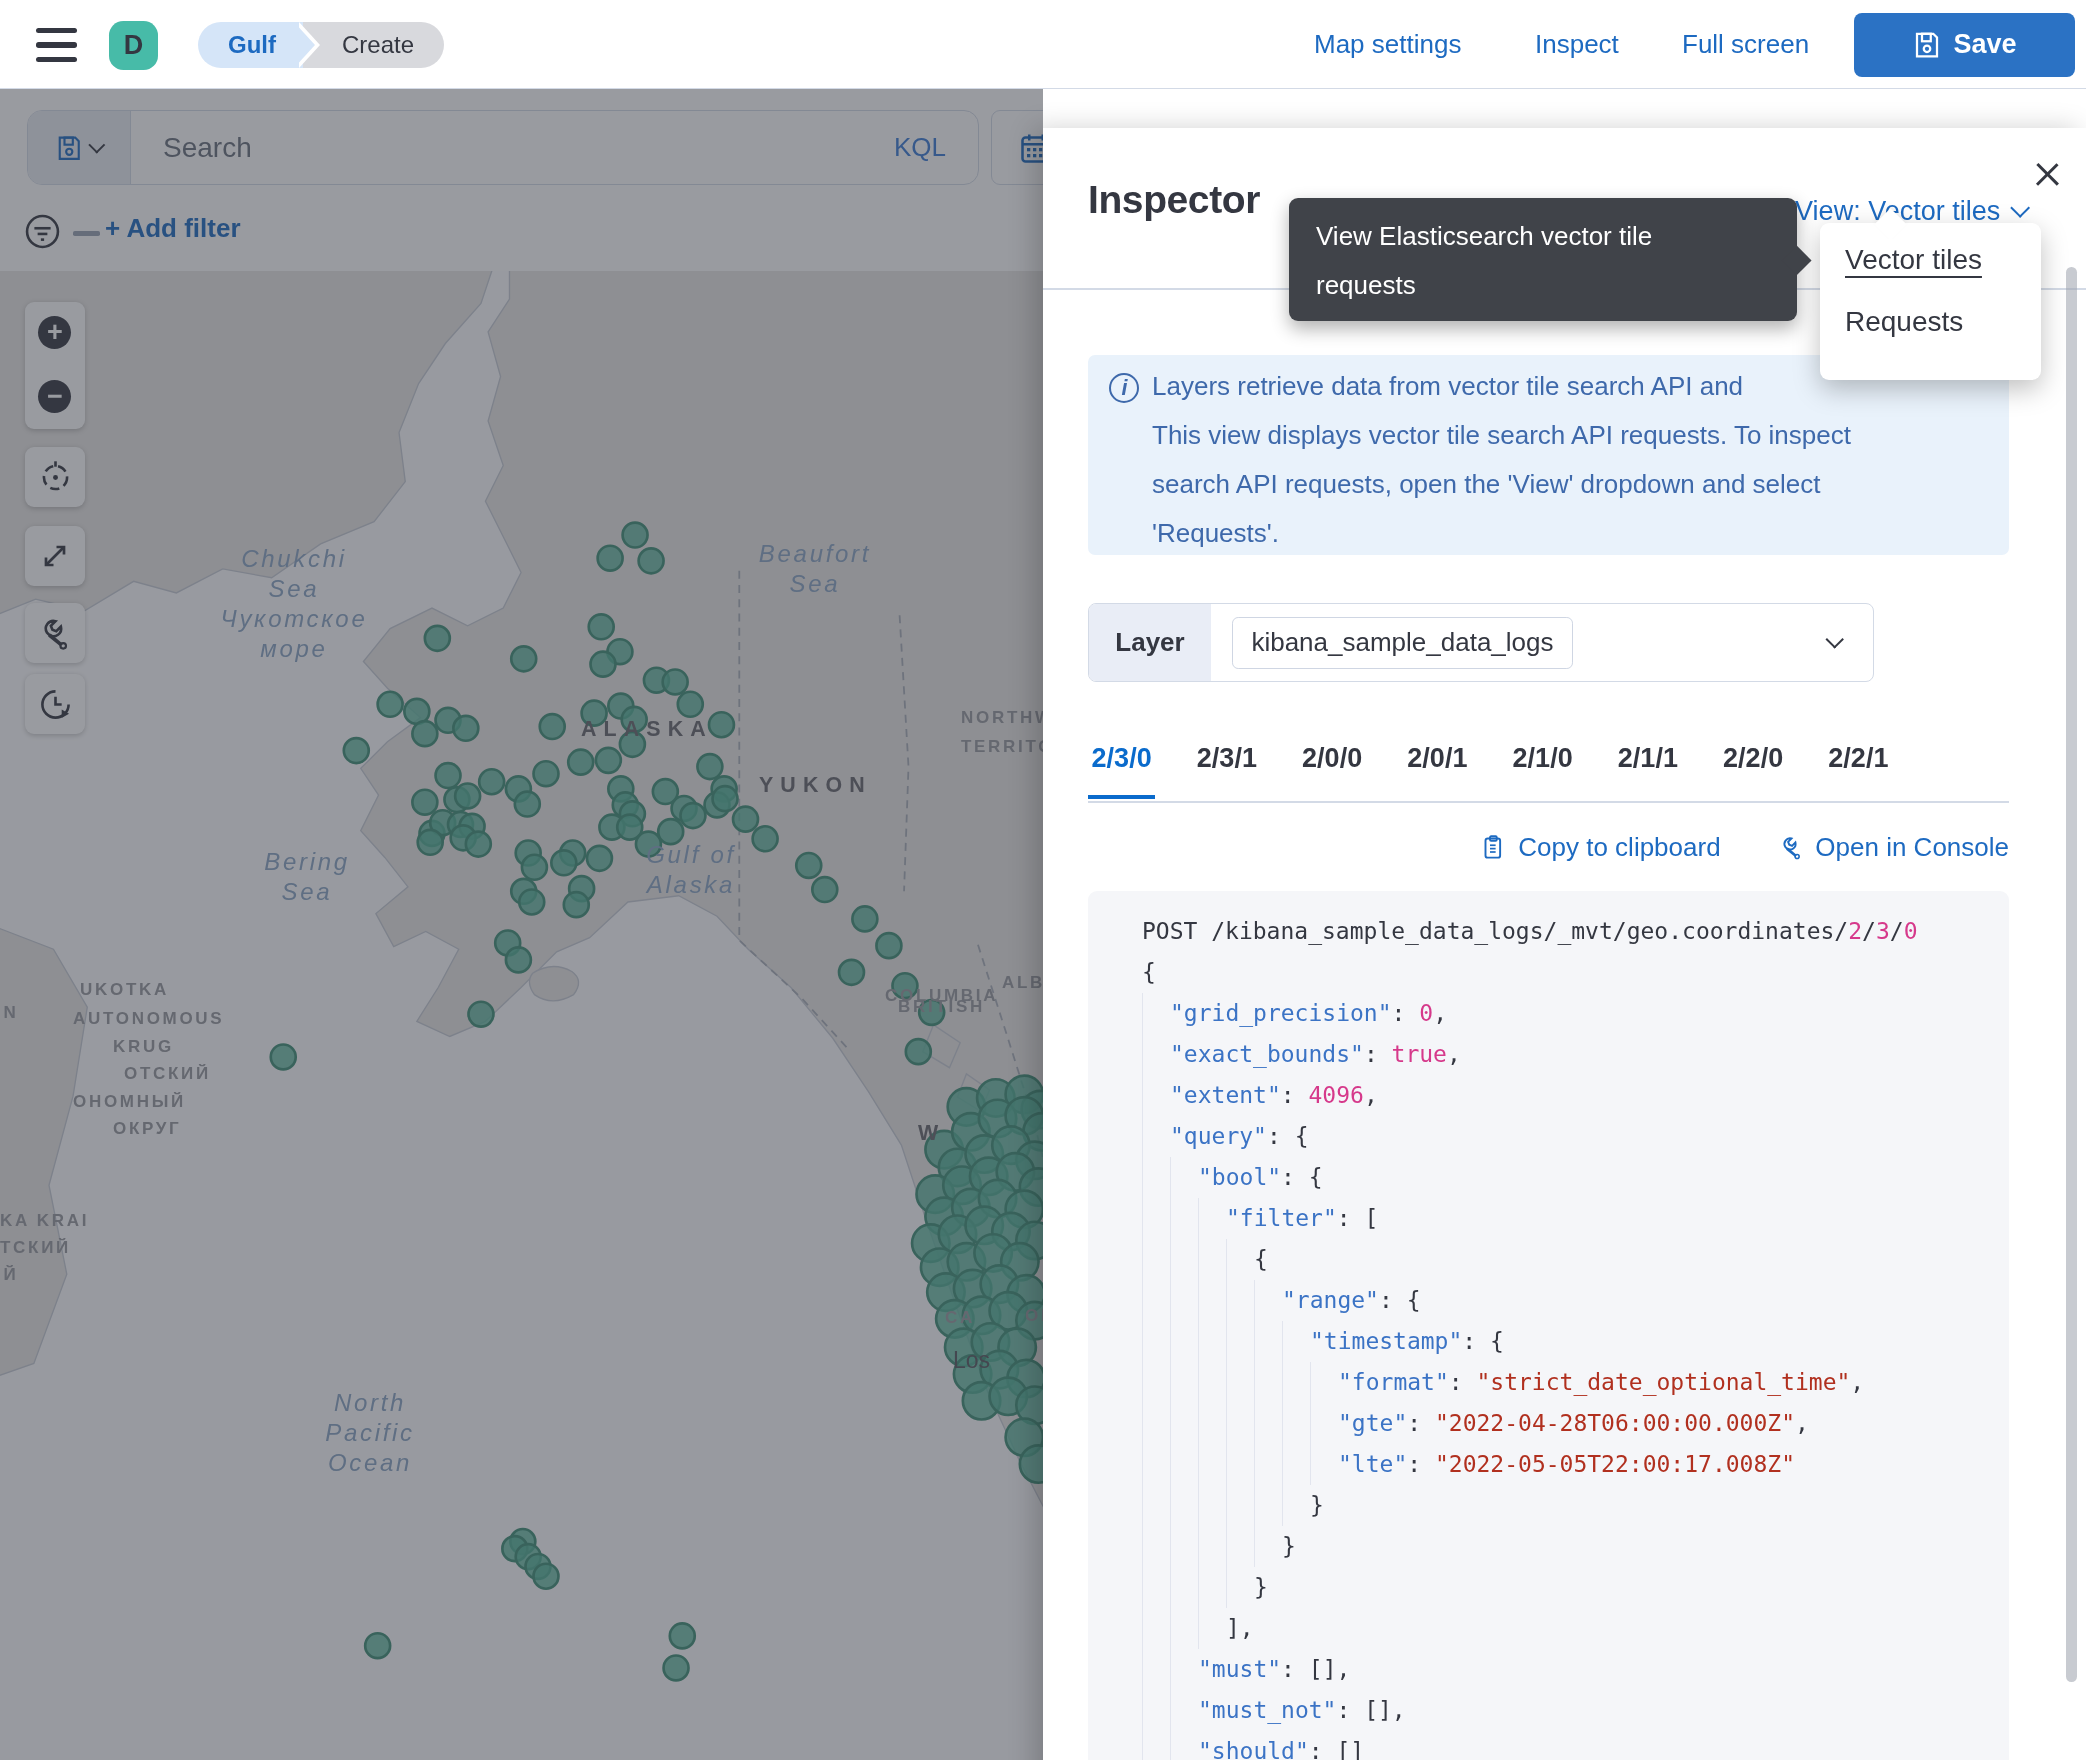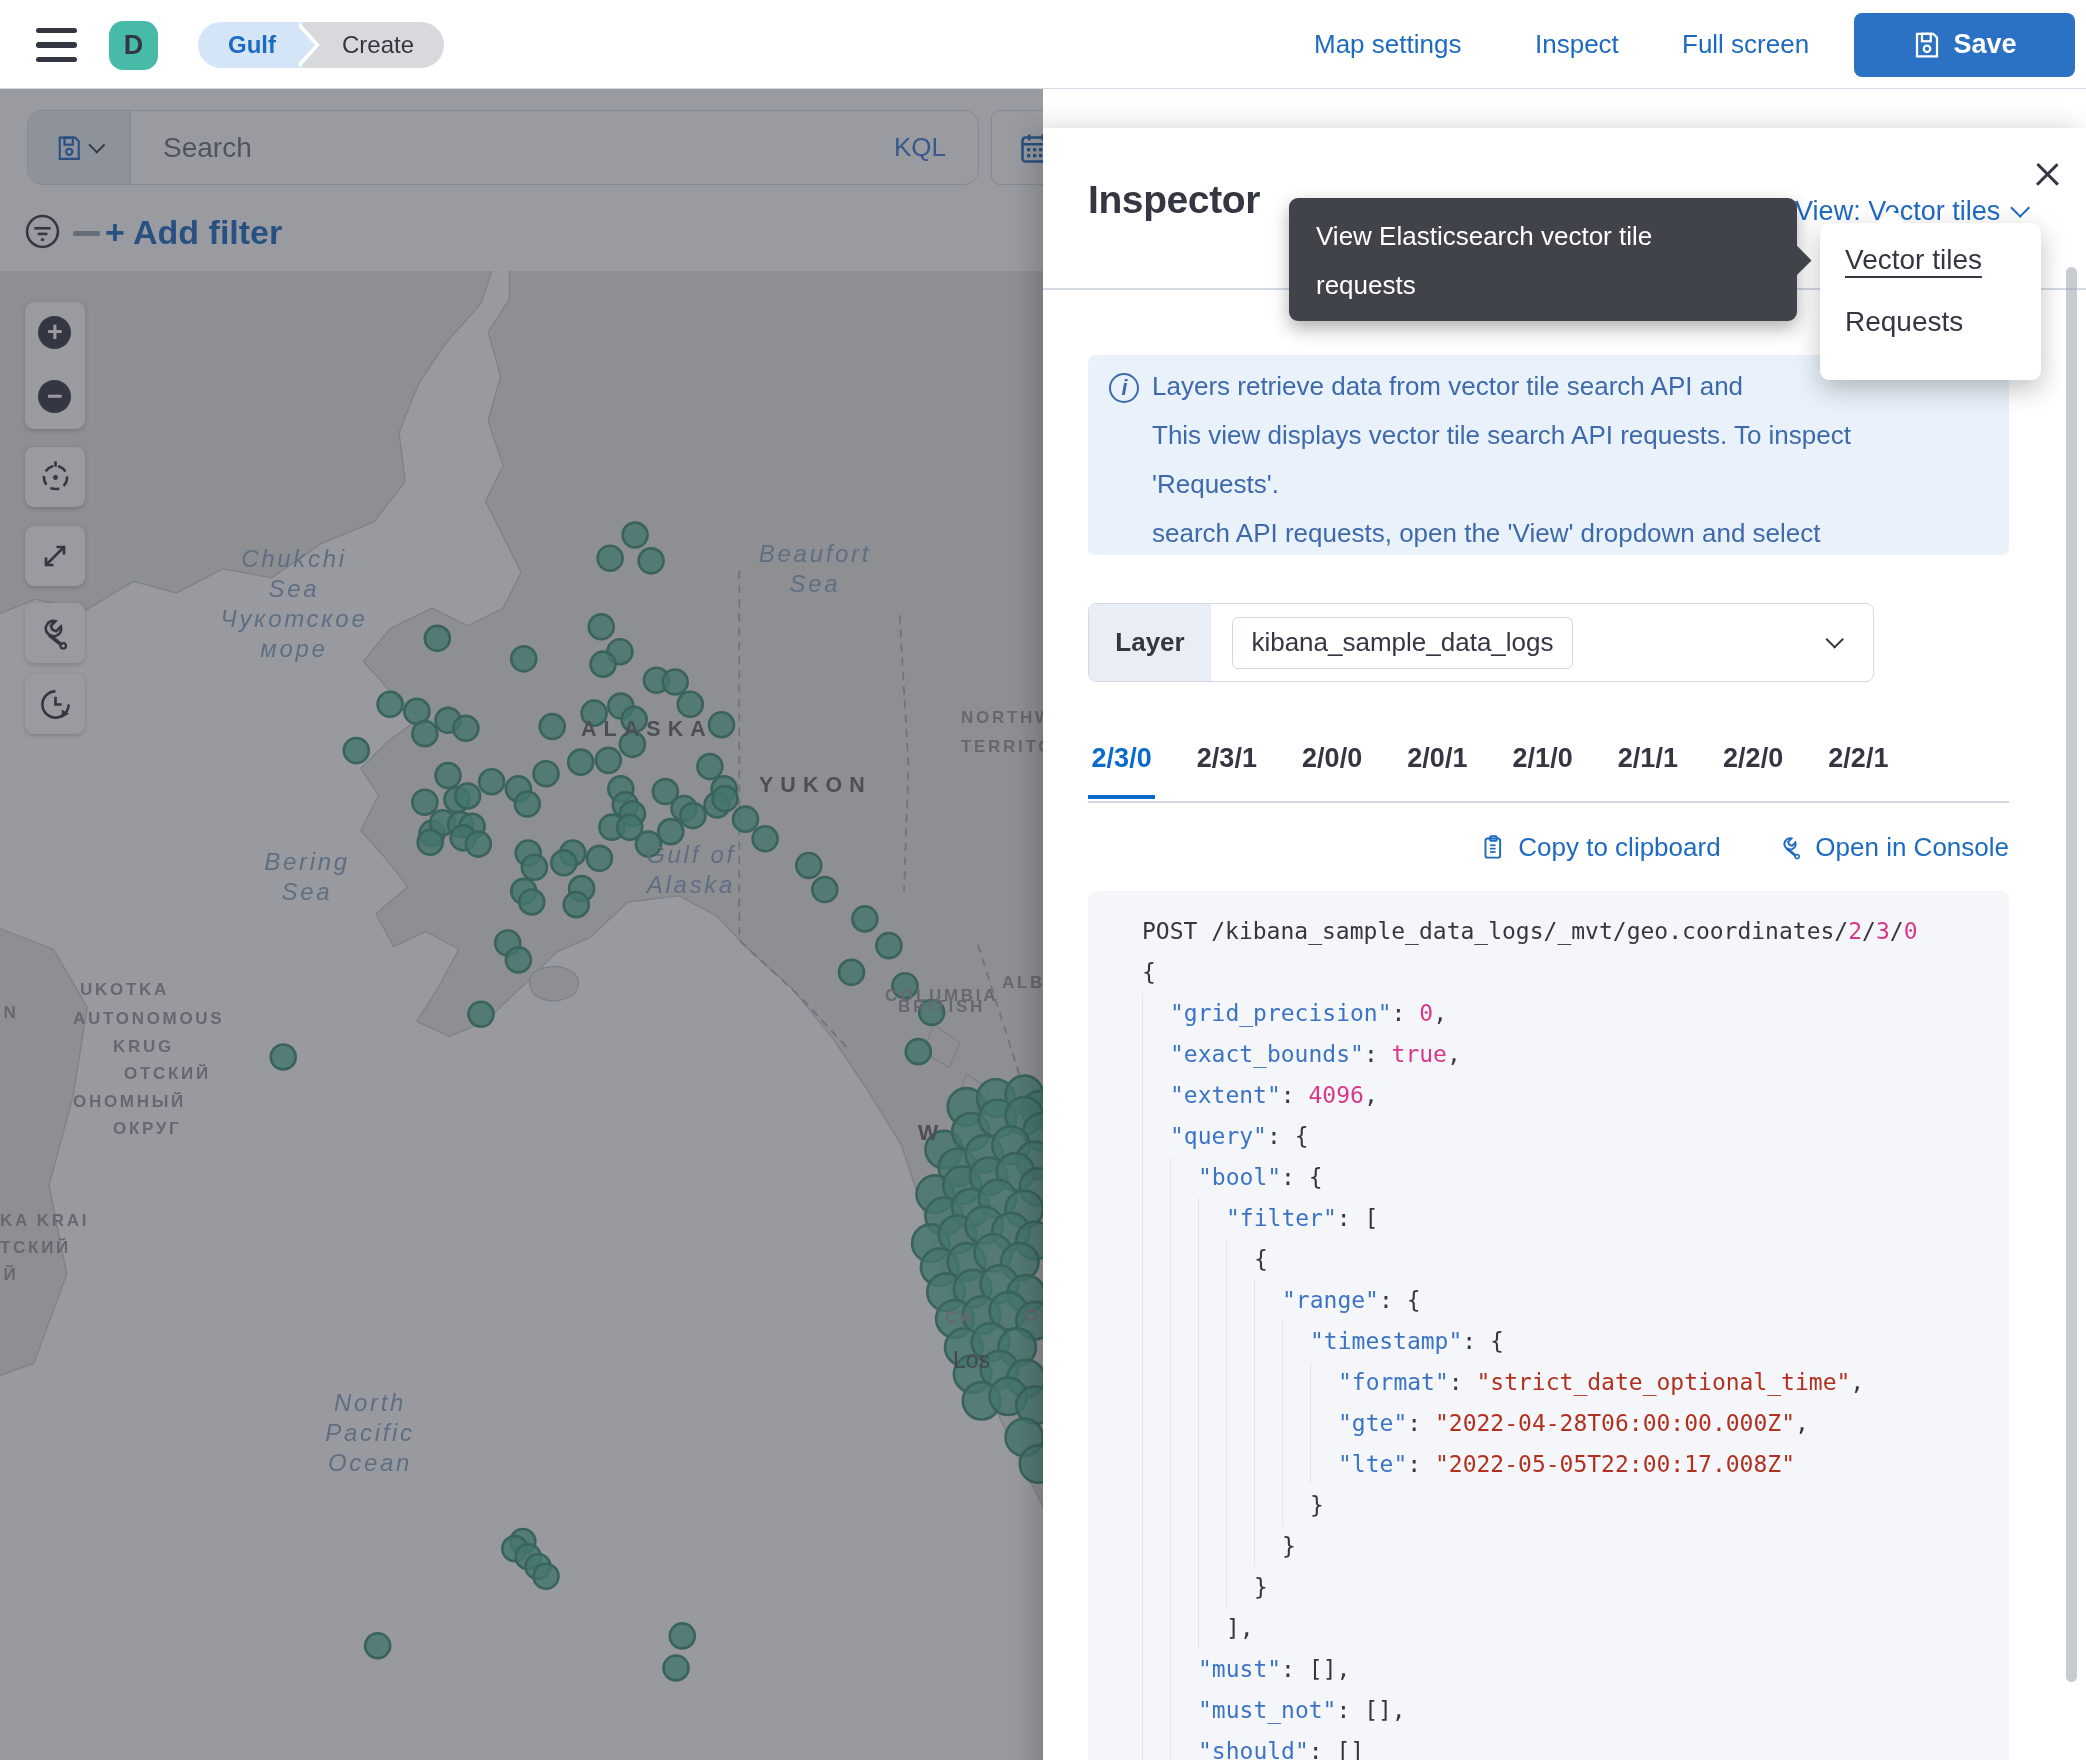--- a/index.html
+++ b/index.html
@@ -35,21 +35,21 @@
     border:0.9px solid #d3dae6; border-radius:15px; display:flex; align-items:center; overflow:hidden; }
   #search-prepend { width:103px; height:100%; background:#e9edf3; border-right:0.9px solid #d3dae6;
     display:flex; align-items:center; justify-content:center; gap:7.1px; }
   #search-placeholder { margin-left:32px; font-size:28px; color:#69707d; flex:1; }
   #kql-badge { font-size:26px; font-weight:500; color:#3a7bd5; padding-right:32px; }
   #calendar-button { position:absolute; left:991px; top:21.4px; width:89px; height:75px; background:#fff;
     border:0.9px solid #d3dae6; border-radius:9px; display:flex; align-items:center; justify-content:center; }
   #filter-row { position:absolute; left:0; top:110px; width:100%; height:71px; background:#fff; }
   #filter-icon { position:absolute; left:23px; top:12.5px; }
   #filter-dash { position:absolute; left:73px; top:32px; width:27px; height:4.5px; background:#98a2b3; border-radius:1.8px; }
-  #add-filter { position:absolute; left:105px; top:14.3px; font-size:34px; font-weight:600; color:#1d6ac1; cursor:pointer; }
+  #add-filter { position:absolute; left:105px; top:14.3px; font-size:26px; font-weight:600; color:#1d6ac1; cursor:pointer; }
 
   #map-canvas { position:absolute; left:0; top:182px; width:1043px; height:1490px; background:#fdfdfe; }
   .sea-label { position:absolute; font-style:italic; color:#8aa5c4; font-size:24px; letter-spacing:2.7px;
     text-align:center; line-height:30px; white-space:pre-line; transform:translateX(-50%); }
   .admin-label { position:absolute; color:#97999f; font-size:17px; font-weight:700; letter-spacing:2.7px; white-space:nowrap; }
   .admin-label.big { color:#66666d; font-size:21.4px; letter-spacing:7.1px; }
   .admin-label.city { color:#55575e; font-size:23px; font-weight:400; letter-spacing:0; text-transform:none; }
 
   
   .map-ctl { position:absolute; background:#fff; border-radius:9px; box-shadow:0 1.8px 5.3px rgba(0,0,0,.2); z-index:5; }
@@ -433,22 +433,22 @@
     <span>View: Vector tiles</span>
     <span class="chev-down"></span>
   </div>
   <div id="flyout-divider"></div>
 
   <div id="callout">
     <div id="callout-icon">i</div>
     <div id="callout-text">
         <div>Layers retrieve data from vector tile search API and</div>
         <div>This view displays vector tile search API requests. To inspect</div>
+        <div>search API requests, open the 'View' dropdown and select</div>
         <div>'Requests'.</div>
-        <div>search API requests, open the 'View' dropdown and select</div>
       </div>
   </div>
 
   <div id="layer-row">
     <div id="layer-prepend">Layer</div>
     <div id="layer-main">
       <div id="layer-combo">kibana_sample_data_logs</div>
       <span id="layer-chevron"></span>
     </div>
   </div>

